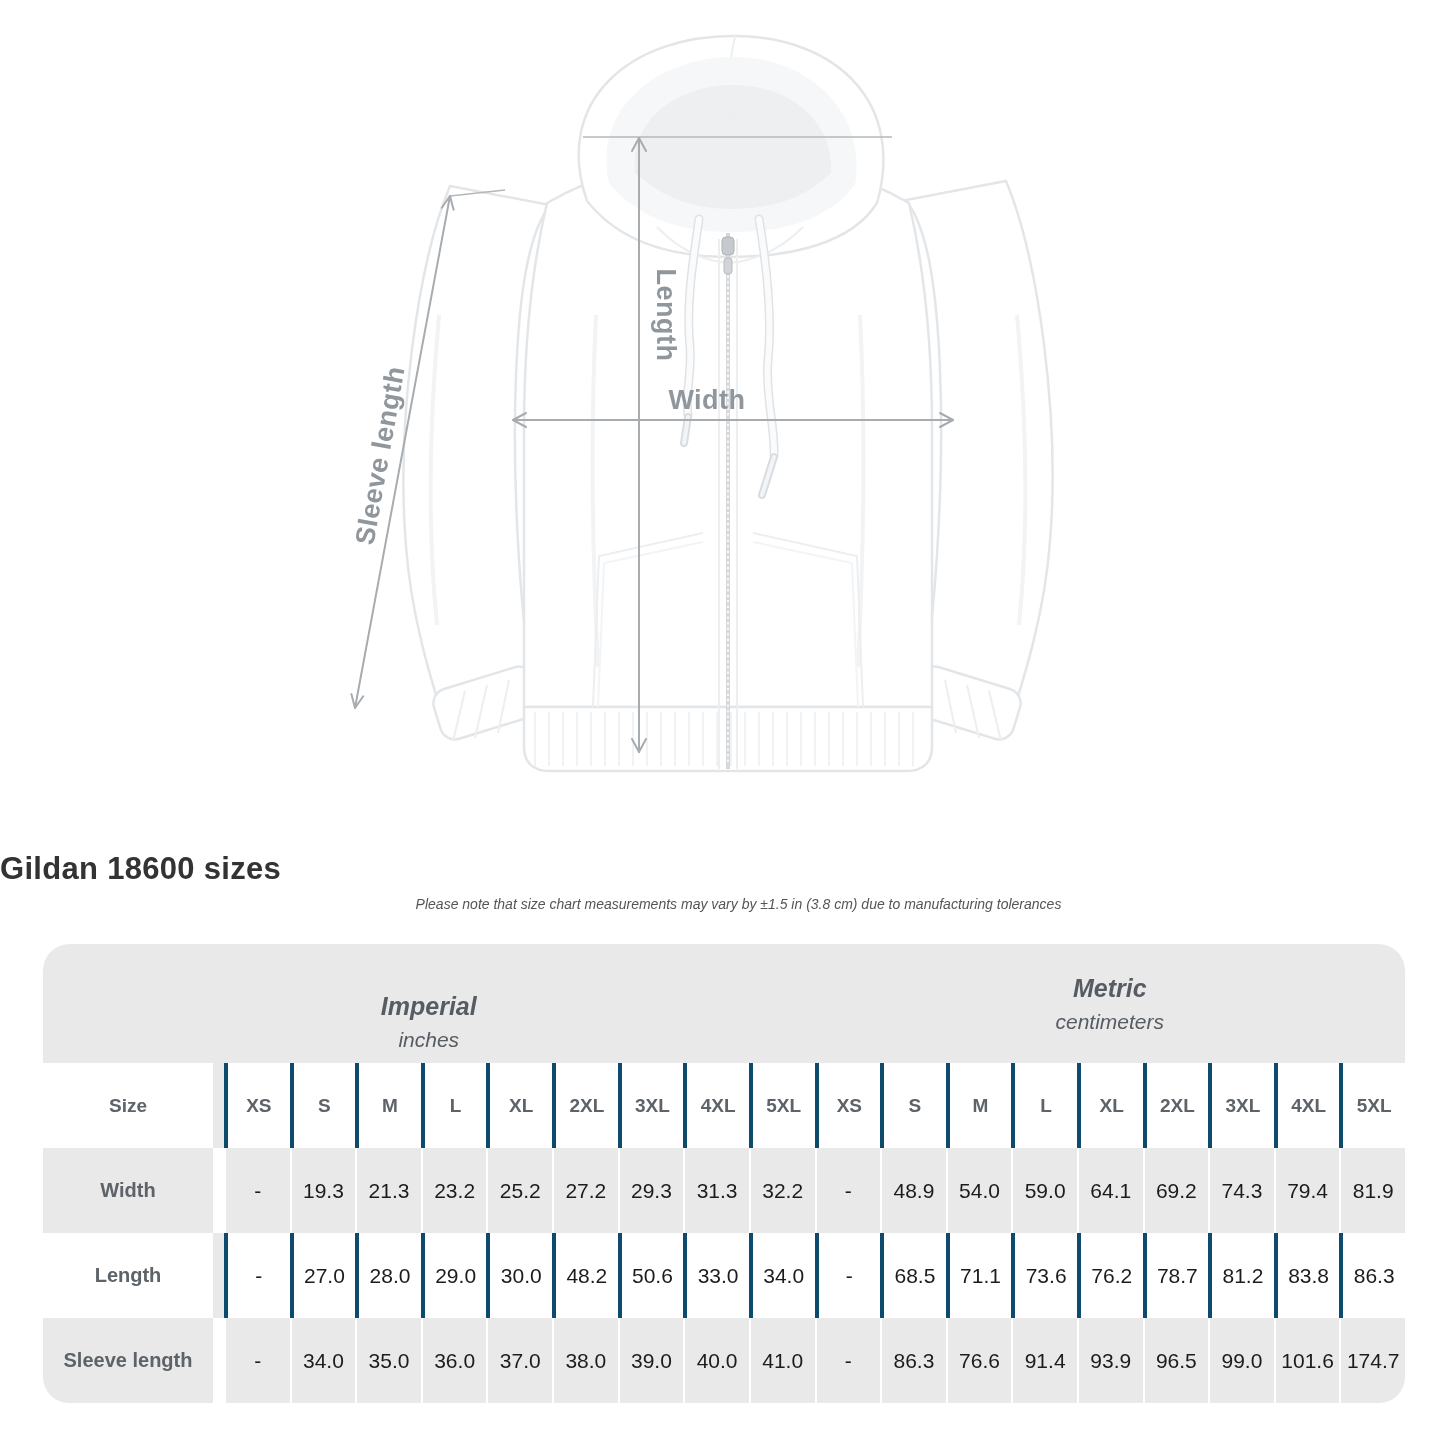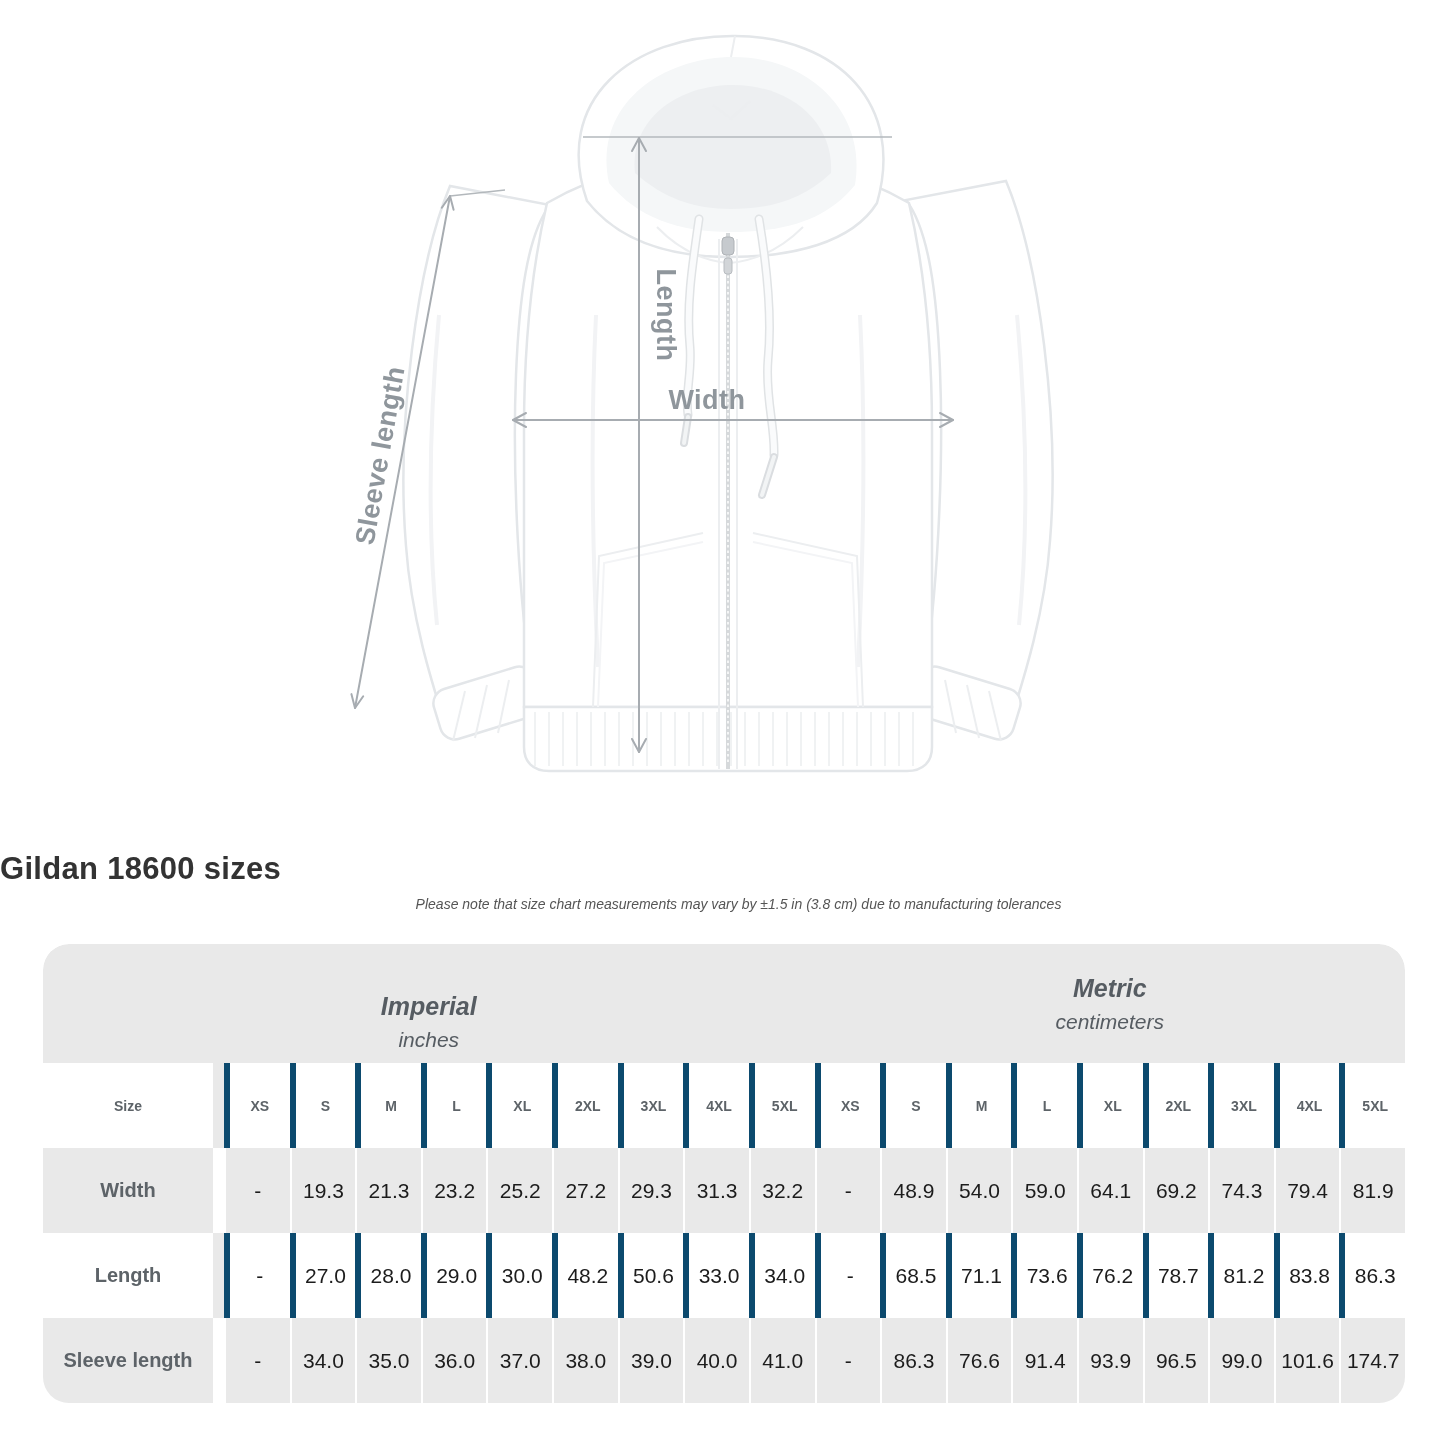--- a/index.html
+++ b/index.html
@@ -28,26 +28,26 @@
   .band{display:grid;grid-template-columns:170px 11px repeat(18,1fr);
     background:#e9e9e9;height:119px;border-radius:26px 26px 0 0;}
   .band-cell{display:flex;flex-direction:column;align-items:center;justify-content:center;gap:7px;}
   .band-imperial{grid-column:1/12;margin-top:36px;}
   .band-metric{grid-column:12/21;}
   .band-name{font-size:25px;font-weight:bold;font-style:italic;color:#565c62;}
   .band-unit{font-size:21px;font-style:italic;color:#565c62;}
   #grid{display:grid;grid-template-columns:170px 11px repeat(18,1fr);grid-auto-rows:85px;}
   .cell{display:flex;align-items:center;justify-content:center;
     font-size:21px;color:#1c1c1c;white-space:nowrap;}
-  .head{font-weight:bold;font-size:14px;color:#5d6368;}
+  .head{font-weight:bold;font-size:19px;color:#5d6368;}
   .rowlabel{font-weight:bold;font-size:20px;color:#5d6368;}
   .bg-gray{background:#e9e9e9;}
   .bg-white{background:#ffffff;}
   .sep-white{border-left:2px solid #ffffff;}
-  .sep-gray{border-left:6px solid #0c4a6e;}
+  .sep-gray{border-left:4px solid #0c4a6e;}
 </style>
 </head>
 <body>
 
 <div class="diagram">
   <svg viewBox="0 0 760 800" width="760" height="800">
 
     <path class="garment" d="M103,181 C70,260 49,420 59,541 C64,612 85,678 98,719 L186,686 C172,600 165,470 169,370 C172,295 180,230 203,200 Z"></path>
     <path class="garment" d="M659,176 C692,255 713,415 703,536 C698,607 677,673 664,714 L576,681 C590,595 597,465 593,365 C590,290 582,225 559,195 Z"></path>
 

